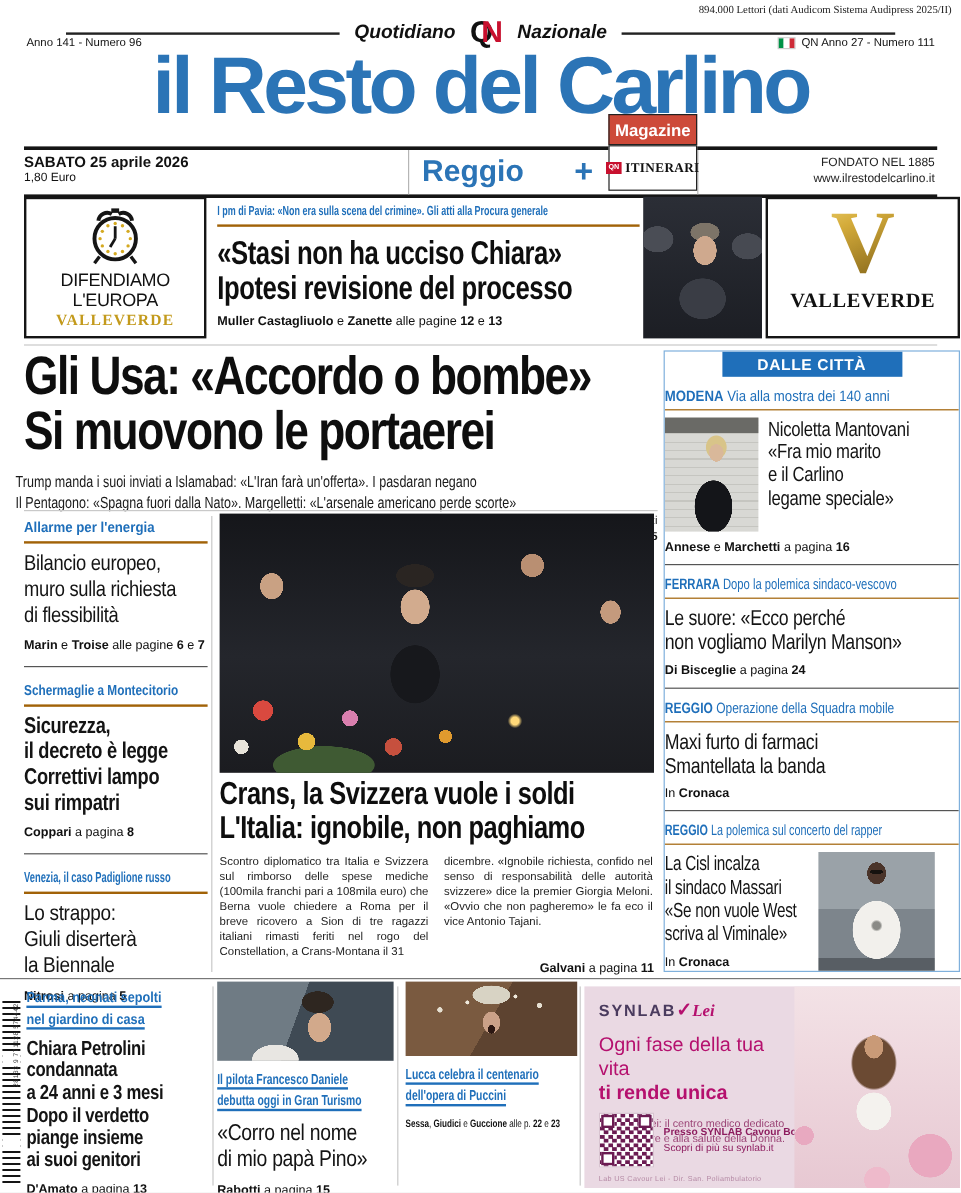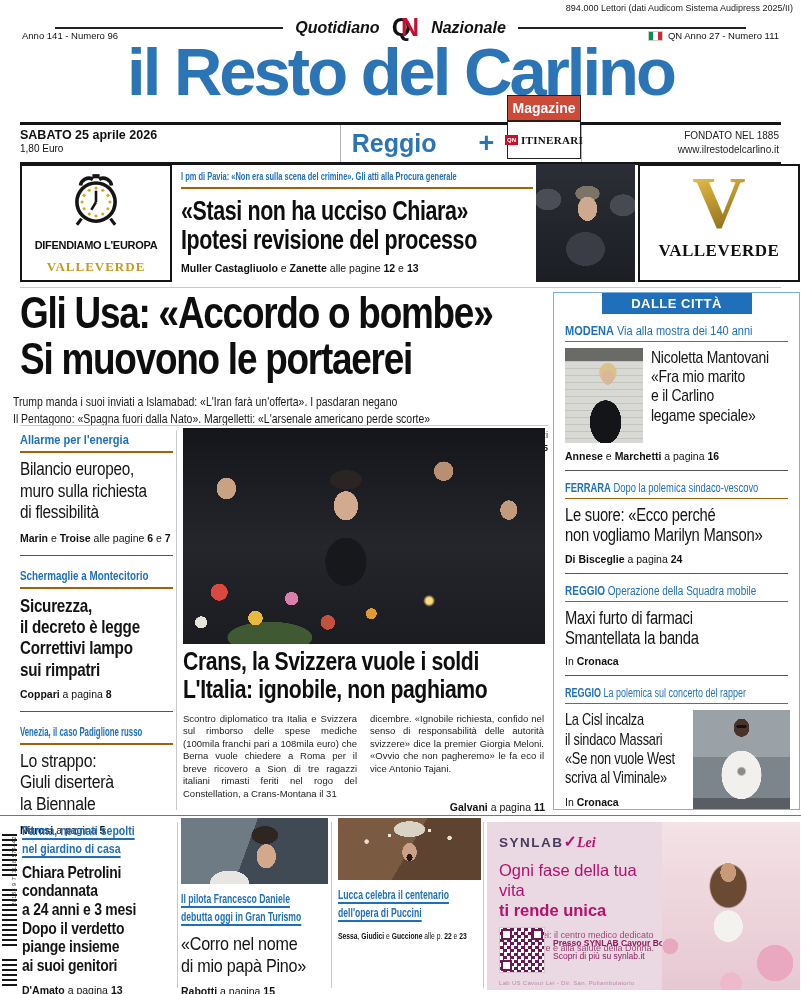--- a/index.html
+++ b/index.html
@@ -6,21 +6,21 @@
   .page{position:relative;width:801px;height:994px;background:#fff;overflow:hidden;
         font-family:"Liberation Sans",sans-serif;color:#111;margin:0 auto;}
   .sx{display:inline-block;transform-origin:0 0;white-space:pre;}
   .s65{transform:scaleX(.65)} .s68{transform:scaleX(.68)} .s72{transform:scaleX(.72)}
   .s75{transform:scaleX(.75)} .s78{transform:scaleX(.78)} .s80{transform:scaleX(.80)}
   .s82{transform:scaleX(.82)} .s85{transform:scaleX(.85)} .s88{transform:scaleX(.88)}
   .s92{transform:scaleX(.92)}
   .pb{font-weight:700;}
 
   
-  .readers{position:absolute;top:3px;right:8px;font-size:9px;color:#222;}
+  .readers{position:absolute;top:3px;right:8px;font-size:9px;color:#222;font-family:Liberation Serif, serif;}
   .brandline{position:absolute;top:15px;left:55px;right:55px;display:flex;align-items:center;gap:12px;}
   .bl-rule{flex:1;border-top:2px solid #222;height:0;}
   .bl-word{font-size:16px;font-weight:800;font-style:italic;white-space:nowrap;}
   .qn-logo{font-size:25px;font-weight:800;line-height:1;white-space:nowrap;}
   .qn-q{color:#111;} .qn-n{color:#c8102e;margin-left:-10px;}
   .ed-left{position:absolute;top:30px;left:22px;font-size:9.5px;}
   .ed-right{position:absolute;top:30px;right:22px;font-size:9.5px;display:flex;align-items:center;gap:5px;}
   .flag{display:inline-flex;width:15px;height:10px;border:1px solid #ccc;box-sizing:border-box;}
   .flag i{flex:1;display:block;} .f-g{background:#009246}.f-w{background:#fff}.f-r{background:#ce2b37}
 
@@ -46,21 +46,21 @@
   .db-center{width:164px;display:flex;align-items:center;justify-content:center;gap:42px;color:#2b74b6;}
   .db-edition{font-size:25px;font-weight:800;}
   .db-plus{font-size:27px;font-weight:800;}
   .db-gap{width:76px;}
   .db-right{flex:1;text-align:right;font-size:10px;padding:4px 2px 0 0;line-height:1.35;color:#222;}
 
   
   .ad-left{position:absolute;top:164px;left:20px;width:152px;height:118px;border:2px solid #151515;
            box-sizing:border-box;display:flex;flex-direction:column;align-items:center;
            justify-content:space-between;padding:3px 2px 5px;text-align:center;}
-  .adl-t1{font-size:11px;font-weight:700;letter-spacing:-.3px;}
+  .adl-t1{font-size:15px;font-weight:400;letter-spacing:-.3px;}
   .adl-t2{font-size:13px;font-weight:800;color:#c39a1c;letter-spacing:1px;font-family:"Liberation Serif",serif;}
   .top-center{position:absolute;top:166px;left:181px;width:352px;}
   .kline{border-bottom:2px solid #a16207;padding-bottom:3px;overflow:hidden;white-space:nowrap;}
   .kline .sx{font-size:11px;font-weight:700;color:#1f6fba;}
   .tc-title{margin-top:7px;font-size:27.5px;font-weight:800;letter-spacing:-.5px;line-height:1.06;color:#0e0e0e;}
   .by{font-size:10.5px;margin-top:8px;}
   .ph-stasi{position:absolute;top:164px;left:536px;width:99px;height:118px;background:
     radial-gradient(ellipse 16px 20px at 52% 38%, #cfa98e 60%, transparent 61%),
     radial-gradient(ellipse 20px 13px at 52% 25%, #7d7468 60%, transparent 61%),
     radial-gradient(ellipse 32px 28px at 50% 72%, #3a3d45 60%, transparent 61%),
@@ -115,21 +115,21 @@
     radial-gradient(ellipse 70px 26px at 24% 97%, #3f5a33 60%, transparent 61%),
     linear-gradient(180deg,#15161a 0%,#24262c 55%,#1b1c20 100%);}
   .centerstory{position:absolute;top:648px;left:183px;width:362px;}
   .cs-title{font-size:26.5px;font-weight:800;letter-spacing:-.5px;line-height:1.05;color:#0e0e0e;}
   .cs-body{margin-top:9px;display:flex;gap:13px;}
   .cs-col{width:174px;font-size:9.5px;line-height:1.32;color:#1c1c1c;text-align:justify;}
   .cs-by{text-align:right;font-size:10.5px;margin-top:1px;}
 
   
   .rail{position:absolute;top:292px;left:553px;width:247px;height:518px;border:1.5px solid #7fb0dc;
-        box-sizing:border-box;padding:0 11px 6px;overflow:hidden;}
+        box-sizing:border-box;padding:0 0 6px;overflow:hidden;}
   .rail-header{width:150px;margin:0 auto;background:#1f6fba;color:#fff;text-align:center;
                font-size:13px;font-weight:800;letter-spacing:.5px;padding:3px 0;}
   .rs{margin-top:7px;}
   .rs .kline{border-bottom-width:1.5px;padding-bottom:2px;}
   .rs .kline .sx{font-size:12.5px;font-weight:400;}
   .rs-title{margin-top:6px;font-size:18px;line-height:1.13;letter-spacing:-.3px;color:#141414;}
   .rs-by{font-size:10.5px;margin-top:7px;}
   .rs-div{border-top:1px solid #555;margin-top:8px;}
   .rs-row{display:flex;gap:8px;margin-top:6px;}
   .rs-row .rs-title{margin-top:0;}

